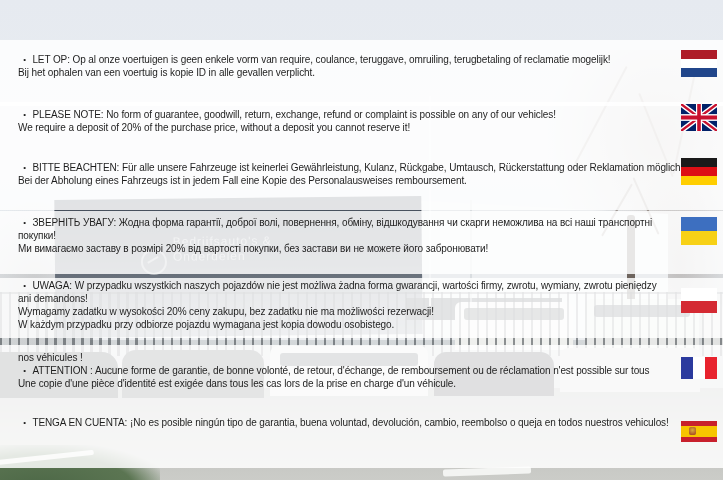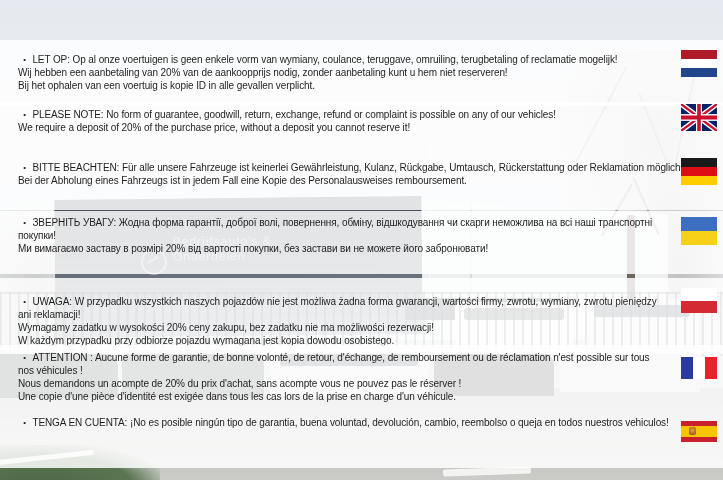--- a/index.html
+++ b/index.html
@@ -51,21 +51,21 @@
   .dash2{left:-4px;top:455px;width:98px;height:5px;background:rgba(250,250,249,.85);transform:rotate(-6deg);border-radius:2px;}
   
   .band{position:absolute;left:0;right:0;background:rgba(255,255,255,.845);z-index:2;}
   .nline{white-space:nowrap;font-size:10px;line-height:13px;letter-spacing:-.1px;color:#1e1e1e;padding-left:18px;}
   .nline.first{padding-left:23px;}
   .bullet{display:inline-block;margin-right:6px;transform:scale(.8);}
   .band-nl{top:40px;height:53px;padding-top:13px;}
   .band-en{top:102px;height:48px;padding-top:6px;}
   .band-de{top:156px;height:49px;padding-top:5px;}
   .band-ua{top:211px;height:58px;padding-top:5px;}
-  .band-pl{top:278px;height:59px;padding-top:17px;}
+  .band-pl{top:278px;height:59px;padding-top:1px;}
   .band-fr{top:345px;height:59px;padding-top:6px;}
   .band-es{top:410px;height:52px;padding-top:6px;}
   
   .flag{position:absolute;left:681px;width:36px;z-index:3;display:flex;flex-direction:column;}
   .flag .s{flex:1;}
   .f-nl{top:50px;height:27px;}
   .f-uk{top:104px;height:27px;}
   .f-de{top:158px;height:27px;}
   .f-ua{top:217px;height:28px;}
   .f-pl{top:288px;height:25px;}
@@ -114,22 +114,21 @@
   <div class="car c3">
       <div class="c3w"></div>
     </div>
   <div class="car c4"></div>
   <div class="car c5"></div>
   <div class="bg grass"></div>
   <div class="bg dash1"></div>
   <div class="bg dash2"></div>
 
   <div class="band band-nl">
-    <div class="nline first"><span class="bullet">•</span><span>LET OP: Op al onze voertuigen is geen enkele vorm van wymiany, coulance, teruggave, omruiling, terugbetaling of reclamatie mogelijk!</span></div>
-    <div class="nline">Wij hebben een aanbetaling van 20% van de aankoopprijs nodig, zonder aanbetaling kunt u hem niet reserveren!</div>
+    <div class="nline first"><span class="bullet">•</span><span>LET OP: Op al onze voertuigen is geen enkele vorm van require, coulance, teruggave, omruiling, terugbetaling of reclamatie mogelijk!</span></div>
     <div class="nline">Bij het ophalen van een voertuig is kopie ID in alle gevallen verplicht.</div>
   </div>
 
   <div class="band band-en">
     <div class="nline first"><span class="bullet">•</span><span>PLEASE NOTE: No form of guarantee, goodwill, return, exchange, refund or complaint is possible on any of our vehicles!</span></div>
     <div class="nline">We require a deposit of 20% of the purchase price, without a deposit you cannot reserve it!</div>
   </div>
 
   <div class="band band-de">
     <div class="nline first"><span class="bullet">•</span><span>BITTE BEACHTEN: Für alle unsere Fahrzeuge ist keinerlei Gewährleistung, Kulanz, Rückgabe, Umtausch, Rückerstattung oder Reklamation möglich!</span></div>
@@ -137,29 +136,28 @@
   </div>
 
   <div class="band band-ua">
     <div class="nline first"><span class="bullet">•</span><span>ЗВЕРНІТЬ УВАГУ: Жодна форма гарантії, доброї волі, повернення, обміну, відшкодування чи скарги неможлива на всі наші транспортні</span></div>
     <div class="nline">покупки!</div>
     <div class="nline">Ми вимагаємо заставу в розмірі 20% від вартості покупки, без застави ви не можете його забронювати!</div>
   </div>
 
   <div class="band band-pl">
     <div class="nline first"><span class="bullet">•</span><span>UWAGA: W przypadku wszystkich naszych pojazdów nie jest możliwa żadna forma gwarancji, wartości firmy, zwrotu, wymiany, zwrotu pieniędzy</span></div>
-    <div class="nline">ani reklamacji!</div>
+    <div class="nline">ani demandons!</div>
     <div class="nline">Wymagamy zadatku w wysokości 20% ceny zakupu, bez zadatku nie ma możliwości rezerwacji!</div>
     <div class="nline">W każdym przypadku przy odbiorze pojazdu wymagana jest kopia dowodu osobistego.</div>
   </div>
 
   <div class="band band-fr">
+    <div class="nline">nos véhicules !</div>
     <div class="nline first"><span class="bullet">•</span><span>ATTENTION : Aucune forme de garantie, de bonne volonté, de retour, d'échange, de remboursement ou de réclamation n'est possible sur tous</span></div>
-    <div class="nline">nos véhicules !</div>
-    <div class="nline">Nous demandons un acompte de 20% du prix d'achat, sans acompte vous ne pouvez pas le réserver !</div>
     <div class="nline">Une copie d'une pièce d'identité est exigée dans tous les cas lors de la prise en charge d'un véhicule.</div>
   </div>
 
   <div class="band band-es">
     <div class="nline first"><span class="bullet">•</span><span>TENGA EN CUENTA: ¡No es posible ningún tipo de garantia, buena voluntad, devolución, cambio, reembolso o queja en todos nuestros vehiculos!</span></div>
   </div>
 
   <div class="flag f-nl">
     <div class="s" style="background:#AE1C28"></div>
     <div class="s" style="background:#FFFFFF"></div>

